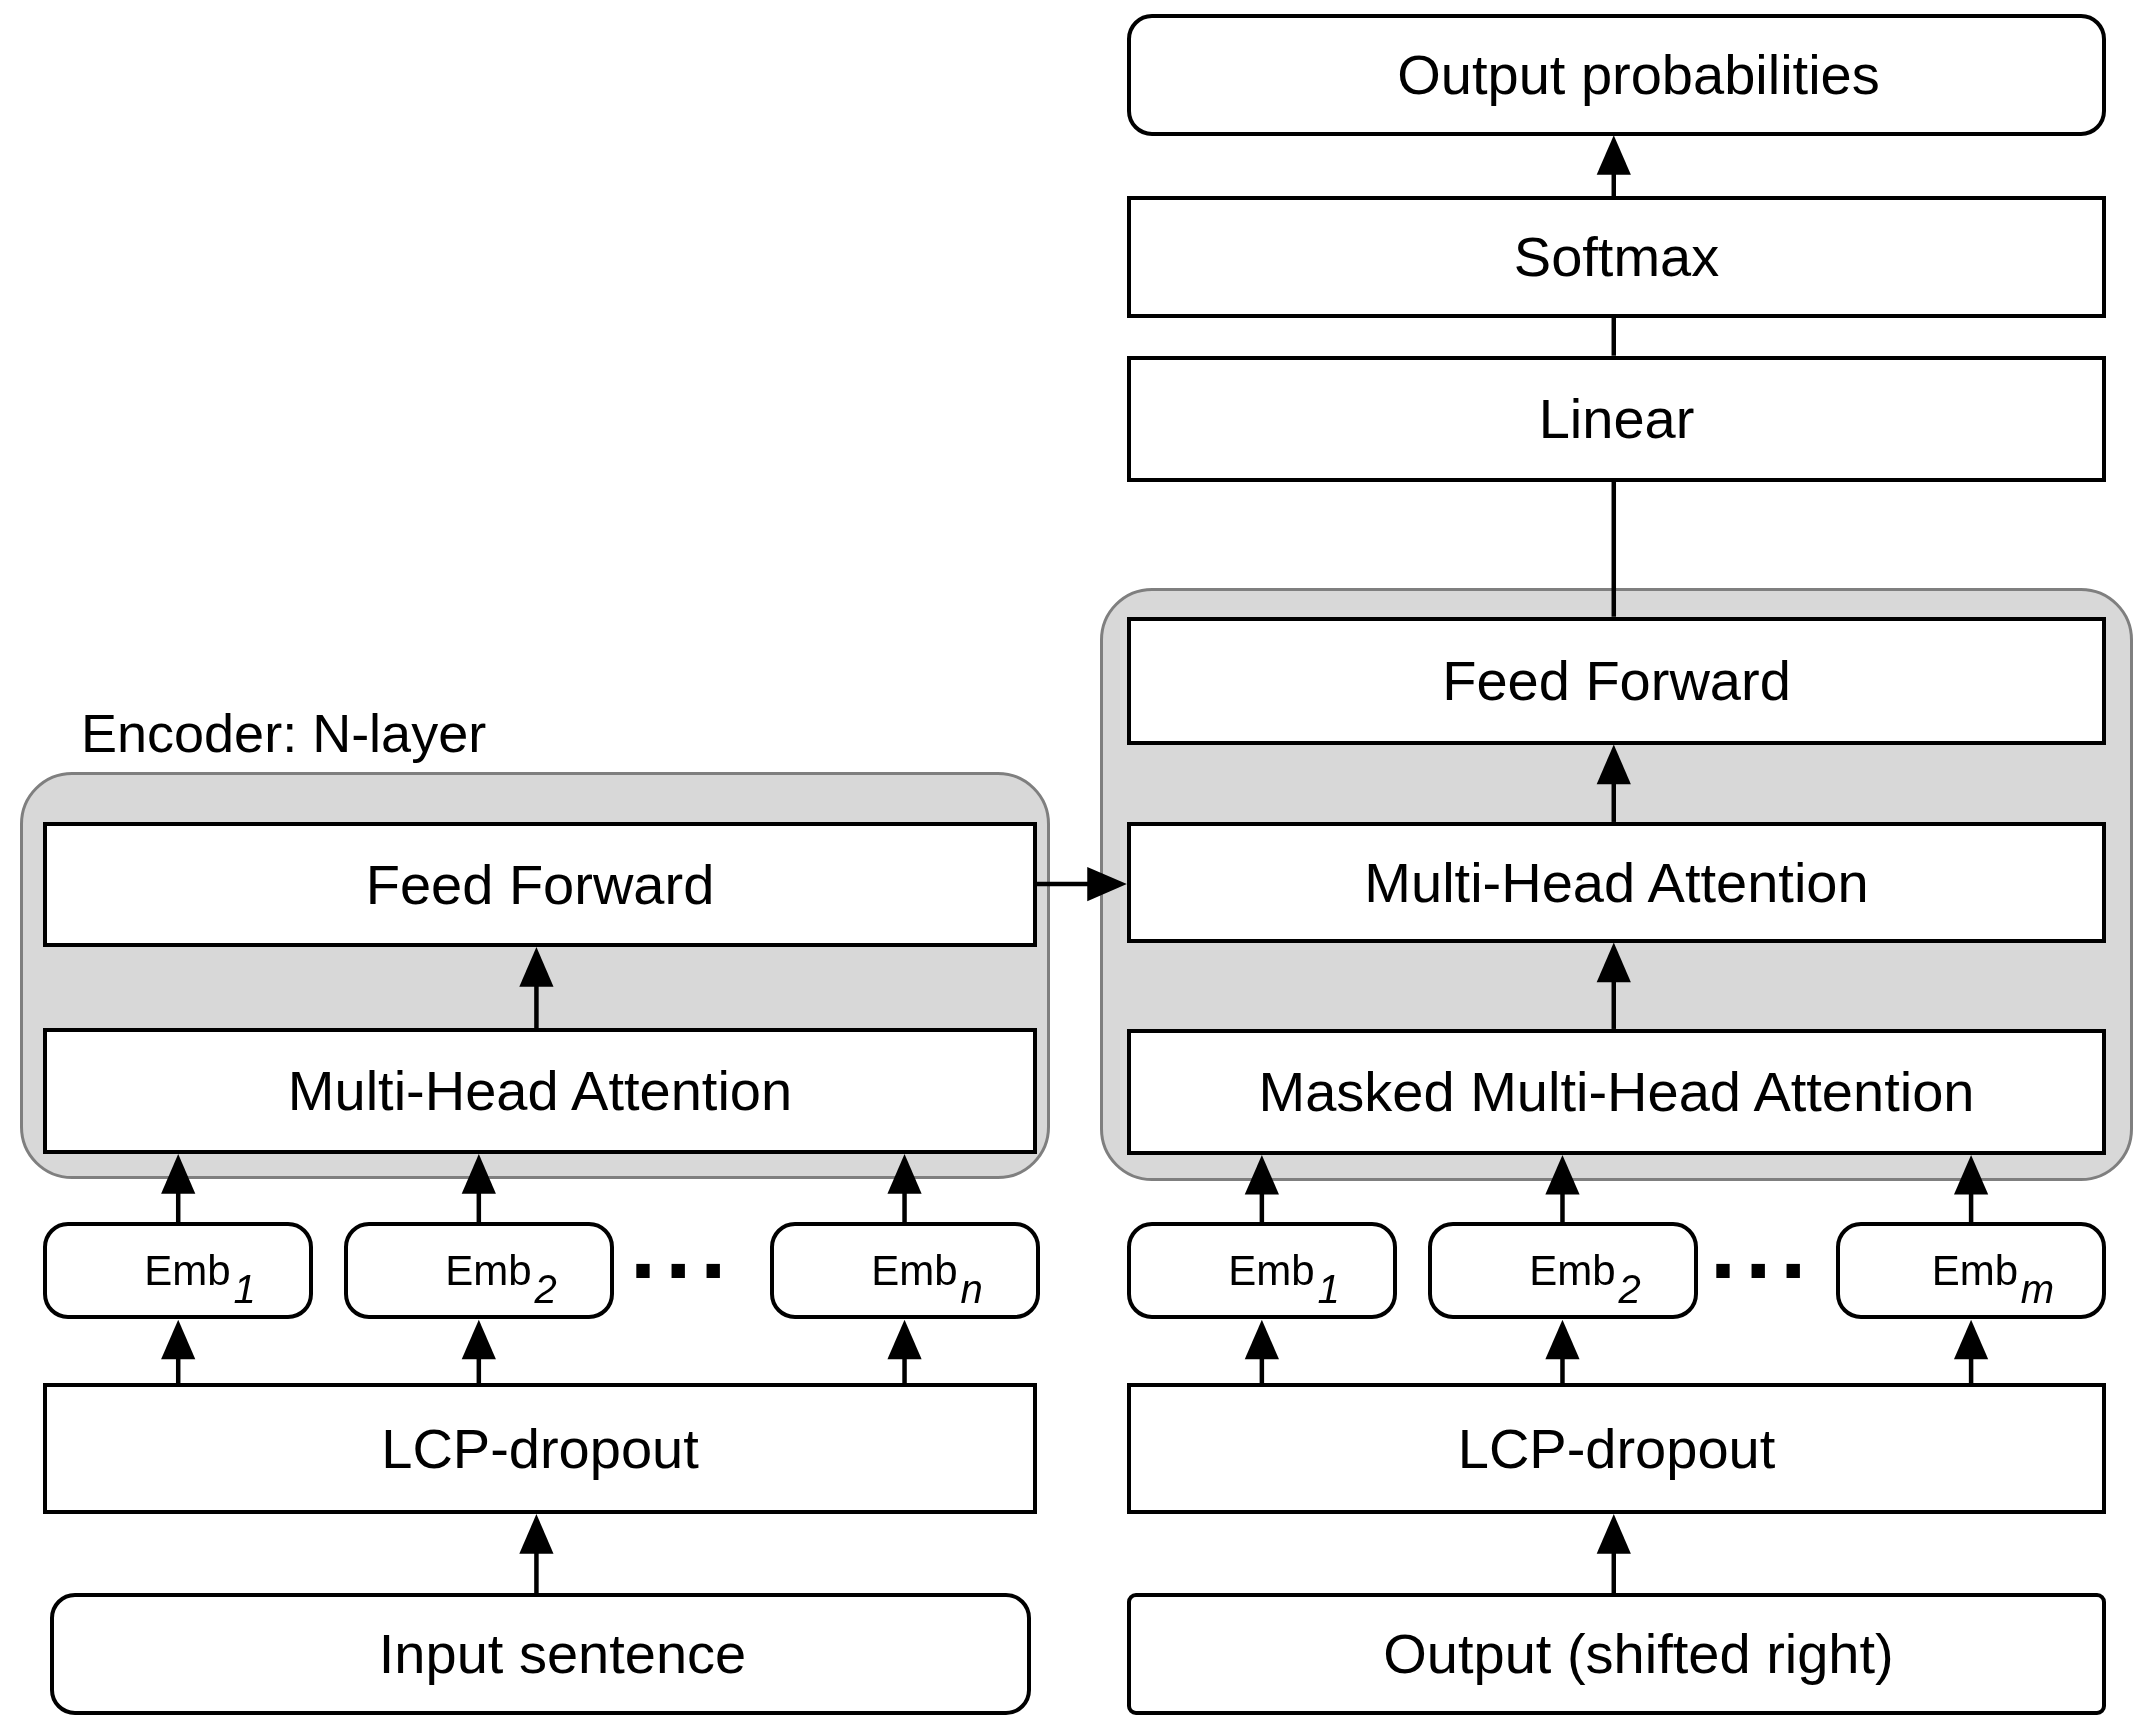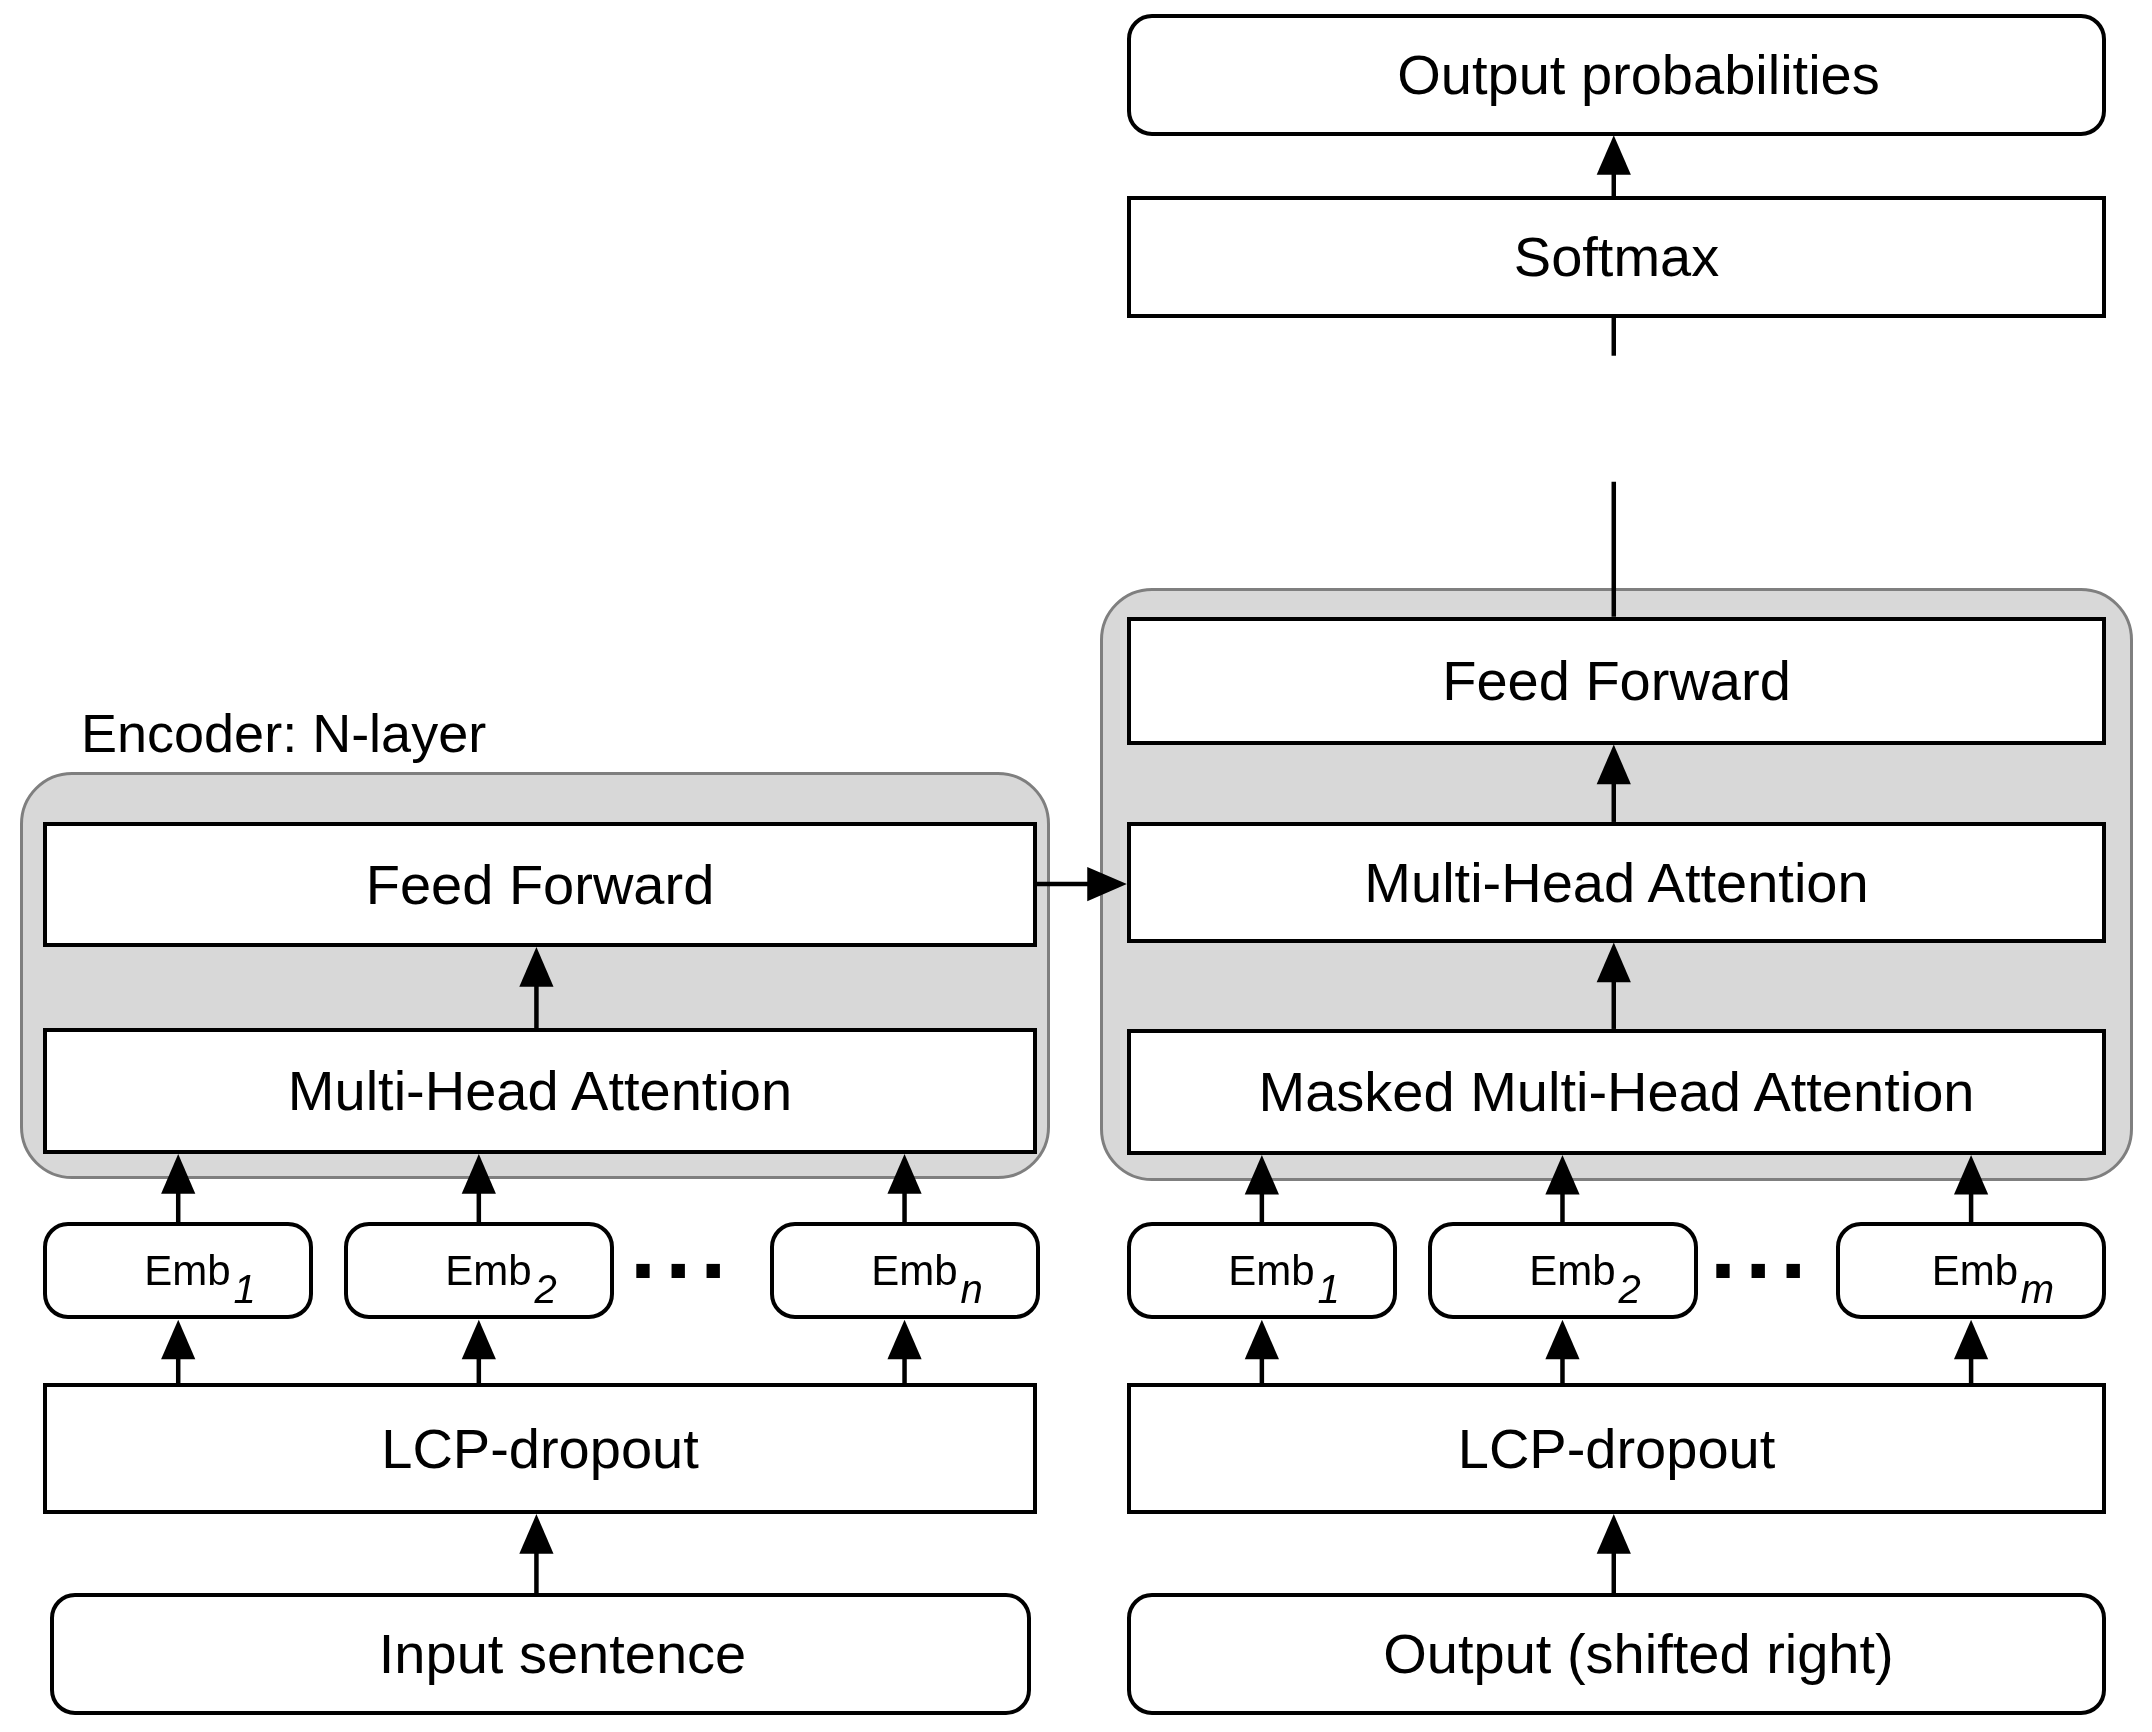--- a/index.html
+++ b/index.html
@@ -47,20 +47,21 @@
   </div>
 
   <div class="box" style="left:43px;top:1383px;width:994px;height:131px;">LCP-dropout</div>
 
   <div class="box rounded" style="left:50px;top:1593px;width:981px;height:122px;text-align:right;">Input sentence</div>
 
   <div class="box rounded" style="left:1127px;top:13.5px;width:979px;height:122px;">Output probabilities</div>
 
   <div class="box" style="left:1127px;top:196px;width:979px;height:122px;">Softmax</div>
 
+  <div class="box" style="left:1127px;top:356px;width:979px;height:126px;">Linear</div>
 
 
   <div class="container" style="left:1100px;top:588px;width:1033px;height:593px;"></div>
 
   <div class="box" style="left:1127px;top:617px;width:979px;height:128px;">Feed Forward</div>
 
   <div class="box" style="left:1127px;top:822px;width:979px;height:121px;">Multi-Head Attention</div>
 
   <div class="box" style="left:1127px;top:1029px;width:979px;height:126px;">Masked Multi-Head Attention</div>
 
@@ -73,21 +74,21 @@
       <span class="sub">2</span>
   </div>
   <div class="dots" style="left:1706px;top:1222px;width:113px;height:97px;">···</div>
   <div class="box rounded" style="left:1836px;top:1222px;width:270px;height:97px;">
     <span class="emb-base">Emb</span>
       <span class="sub">m</span>
   </div>
 
   <div class="box" style="left:1127px;top:1383px;width:979px;height:131px;">LCP-dropout</div>
 
-  <div class="box rounded" style="left:1127px;top:1593px;width:979px;height:122px;">Output (shifted right)</div>
+  <div class="box rounded" style="left:1127px;top:1593px;width:979px;height:122px;border-radius:9px;">Output (shifted right)</div>
 
   <svg id="arrows" width="2152" height="1733" viewBox="0 0 2391 1925">
 
     <g>
       <line x1="596" y1="1770" x2="596" y2="1722"></line>
         <polygon points="577,1726 615,1726 596,1682"></polygon>
     </g>
     <g>
       <line x1="198" y1="1537" x2="198" y2="1506"></line>
         <polygon points="179,1510 217,1510 198,1466"></polygon>

